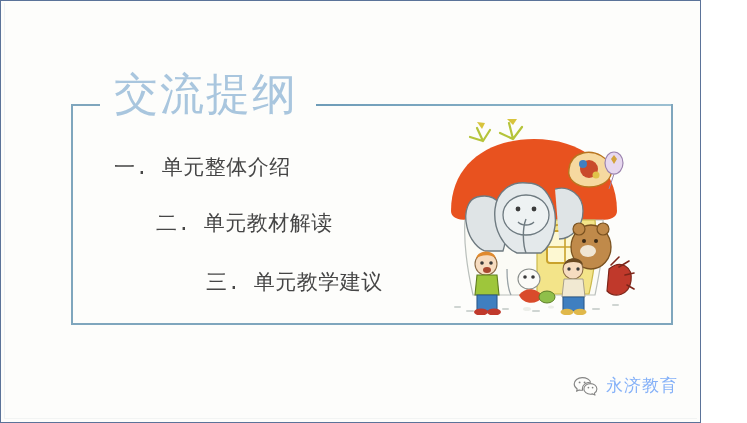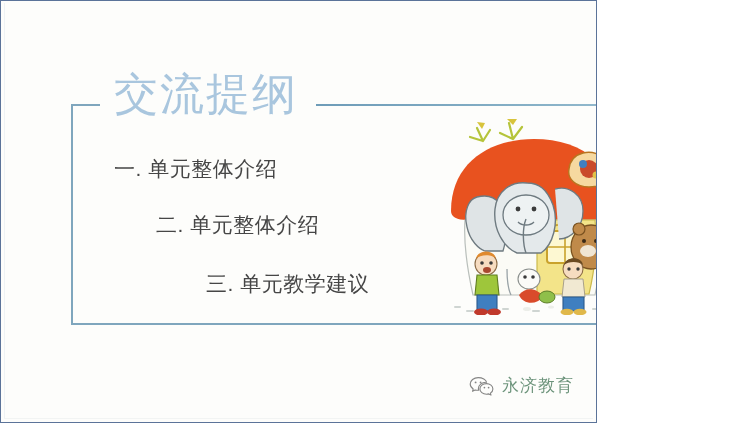--- a/index.html
+++ b/index.html
@@ -7,21 +7,21 @@
     margin: 0;
     padding: 0;
     background: #ffffff;
   }
   body {
     font-family: "Liberation Sans", "DejaVu Sans", sans-serif;
   }
 
   .slide {
     position: relative;
-    width: 597px;
+    width: 701px;
     height: 423px;
     background: #fdfdfb;
     overflow: hidden;
     box-sizing: border-box;
     border: 1px solid #5b7399;
   }
 
   
   .edge-inset {
     position: absolute;
@@ -76,21 +76,21 @@
     height: 423px;
     pointer-events: none;
   }
   .outline-item {
     position: absolute;
     color: #464646;
     font-size: 21px;
     line-height: 1;
     letter-spacing: 0.5px;
     white-space: nowrap;
-    font-family: Liberation Sans, sans-serif;
+    font-family: Liberation Mono, monospace;
     pointer-events: auto;
   }
   .item-0 { left: 113px; top: 157px; }
   .item-1 { left: 155px; top: 213px; }
   .item-2 { left: 205px; top: 272px; }
 
   
   .illus {
     position: absolute;
     left: 432px;
@@ -106,21 +106,21 @@
     right: 22px;
     bottom: 25px;
     display: flex;
     align-items: center;
     gap: 7px;
     opacity: 0.62;
   }
   .wm-icon { width: 26px; height: 20px; display: block; }
   .wm-text {
     font-size: 17px;
-    color: #14532d;
+    color: #3b82f6;
     letter-spacing: 1px;
     font-family: "DejaVu Sans", "Liberation Sans", sans-serif;
     white-space: nowrap;
   }
 </style>
 </head>
 <body>
 
 <div class="slide">
 
@@ -131,21 +131,21 @@
     <div class="ln ln-top-long"></div>
     <div class="ln ln-left"></div>
     <div class="ln ln-right"></div>
     <div class="ln ln-bottom"></div>
   </div>
 
   <div class="title">交流提纲</div>
 
   <div class="outline">
     <div class="outline-item item-0">一. 单元整体介绍</div>
-    <div class="outline-item item-1">二. 单元整体介绍</div>
+    <div class="outline-item item-1">二. 单元教材解读</div>
     <div class="outline-item item-2">三. 单元教学建议</div>
   </div>
 
   <div class="illus">
     <svg viewBox="0 0 202 196" xmlns="http://www.w3.org/2000/svg" aria-hidden="true">
 
       <path d="M18 92 C18 45 55 20 101 20 C147 20 184 45 184 92 C184 98 178 101 168 101 L34 101 C24 101 18 98 18 92 Z" fill="#e8521f"></path>
       <path d="M150 34 C163 31 176 39 178 50 C180 60 170 68 156 68 C143 68 134 60 136 50 C137 41 142 36 150 34 Z" fill="#f6d9a0" stroke="#b8751f" stroke-width="1.4"></path>
       <circle cx="156" cy="50" r="9" fill="#c94a2b"></circle>
       <circle cx="150" cy="45" r="4" fill="#3f7fc0"></circle>

